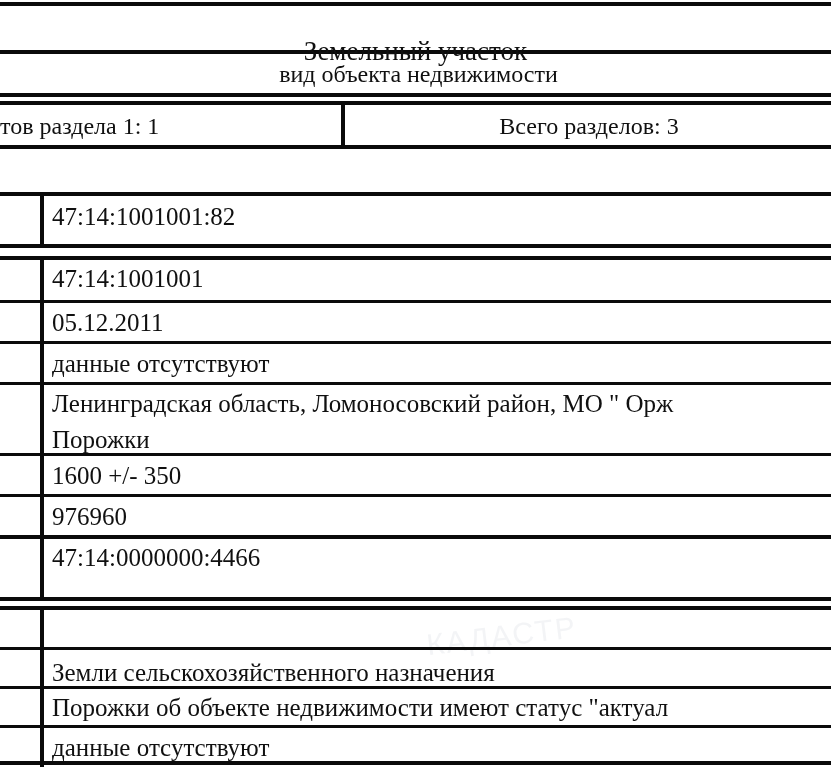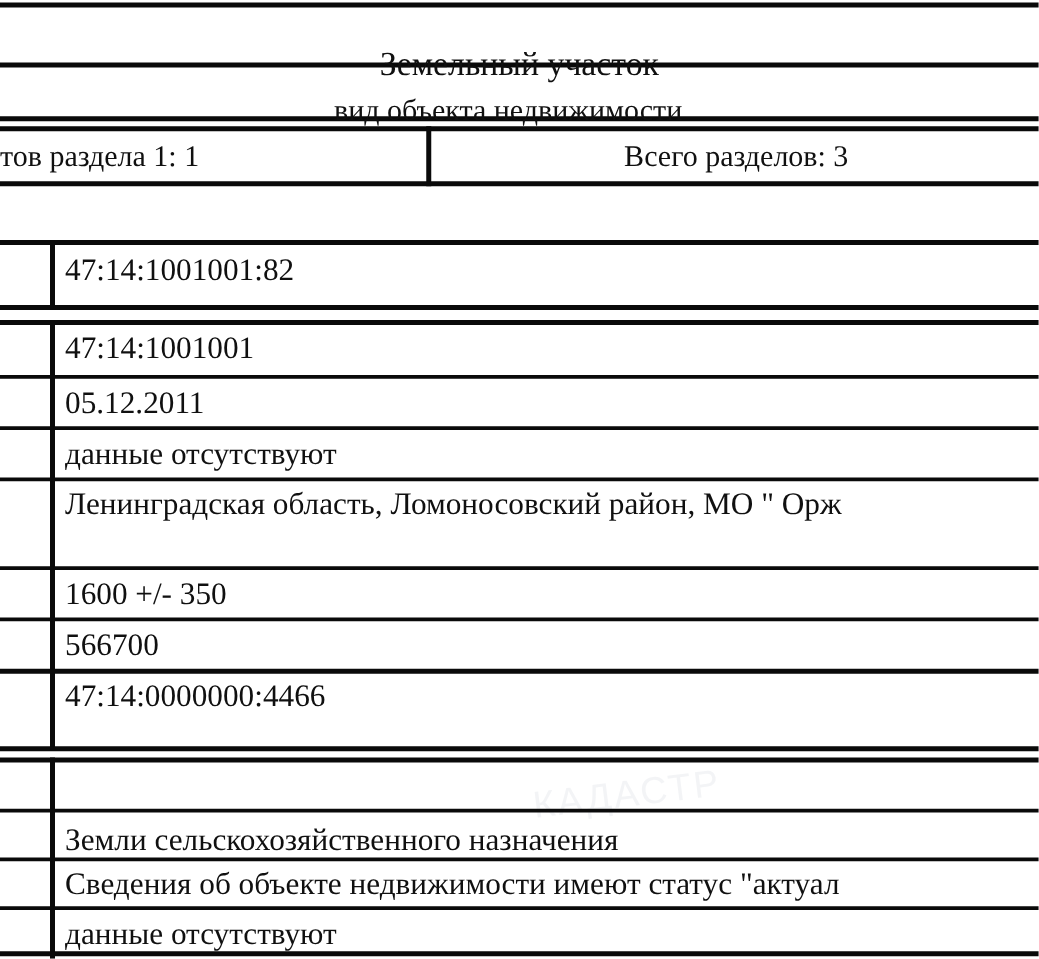--- a/index.html
+++ b/index.html
@@ -131,21 +131,21 @@
   <div class="watermark">КАДАСТР</div>
 
   <div class="layer">
 
     <div class="rule" style="left:0; top:2px; width:831px; height:4px;"></div>
 
     <div class="hdr-cell hdr-title" style="left:0; top:8px; width:831px; height:40px;">Земельный участок</div>
 
     <div class="rule" style="left:0; top:50px; width:831px; height:4px;"></div>
 
-    <div class="hdr-cell hdr-sub" style="left:0; top:56px; width:813px; height:36px;margin-top:15px;">вид объекта недвижимости</div>
+    <div class="hdr-cell hdr-sub" style="left:12px; top:56px; width:813px; height:36px;">вид объекта недвижимости</div>
 
     <div class="rule" style="left:0; top:93px; width:831px; height:4px;"></div>
 
     <div class="rule" style="left:0; top:101px; width:831px; height:4px;"></div>
 
     <div class="hdr-cell hdr-count left" style="left:0; top:107px; width:340px; height:38px;">тов раздела 1: 1</div>
 
     <div class="vrule" style="left:341px; top:101px; width:4px; height:48px;"></div>
 
     <div class="hdr-cell hdr-count" style="left:347px; top:107px; width:484px; height:38px;">Всего разделов: 3</div>
@@ -180,33 +180,34 @@
     <div class="lbl-cell" style="top:345px; height:40px;"></div>
     <div class="val-cell" style="top:343px; height:40px;">
       <span class="val-text">данные отсутствуют</span>
     </div>
     <div class="rule" style="left:0; top:382px; width:831px; height:3px;"></div>
 
     <div class="lbl-cell" style="top:386px; height:70px;"></div>
     <div class="val-cell wrap" style="top:383px; height:72px;">
       <span>
         <span class="val-text">Ленинградская область, Ломоносовский район, МО " Орж</span>
+        <span class="val-text">Порожки</span>
       </span>
     </div>
     <div class="rule" style="left:0; top:453px; width:831px; height:3px;"></div>
 
     <div class="lbl-cell" style="top:457px; height:40px;"></div>
     <div class="val-cell" style="top:455px; height:40px;">
       <span class="val-text">1600 +/- 350</span>
     </div>
     <div class="rule" style="left:0; top:494px; width:831px; height:3px;"></div>
 
     <div class="lbl-cell" style="top:498px; height:40px;"></div>
     <div class="val-cell" style="top:496px; height:40px;">
-      <span class="val-text">566700</span>
+      <span class="val-text">976960</span>
     </div>
     <div class="rule" style="left:0; top:535px; width:831px; height:4px;"></div>
 
     <div class="lbl-cell" style="top:539px; height:60px;"></div>
     <div class="val-cell" style="top:537px; height:60px;">
       <span class="val-text">47:14:0000000:4466</span>
     </div>
     <div class="rule" style="left:0; top:597px; width:831px; height:4px;"></div>
 
     <div class="rule" style="left:0; top:606px; width:831px; height:4px;"></div>
@@ -216,21 +217,21 @@
     <div class="val-cell" style="top:608px; height:40px;margin-top:44px;">
       <span class="val-text">Земли сельскохозяйственного назначения</span>
     </div>
     <div class="rule" style="left:0; top:647px; width:831px; height:3px;"></div>
 
     <div class="lbl-cell" style="top:651px; height:40px;"></div>
     <div class="rule" style="left:0; top:686px; width:831px; height:3px;"></div>
 
     <div class="lbl-cell" style="top:690px; height:40px;"></div>
     <div class="val-cell" style="top:687px; height:40px;">
-      <span class="val-text">Сведения об объекте недвижимости имеют статус "актуал</span>
+      <span class="val-text">Порожки об объекте недвижимости имеют статус "актуал</span>
     </div>
     <div class="rule" style="left:0; top:725px; width:831px; height:3px;"></div>
 
     <div class="lbl-cell" style="top:729px; height:36px;"></div>
     <div class="val-cell" style="top:727px; height:36px;">
       <span class="val-text">данные отсутствуют</span>
     </div>
     <div class="rule" style="left:0; top:761px; width:831px; height:4px;"></div>
 
   </div>

